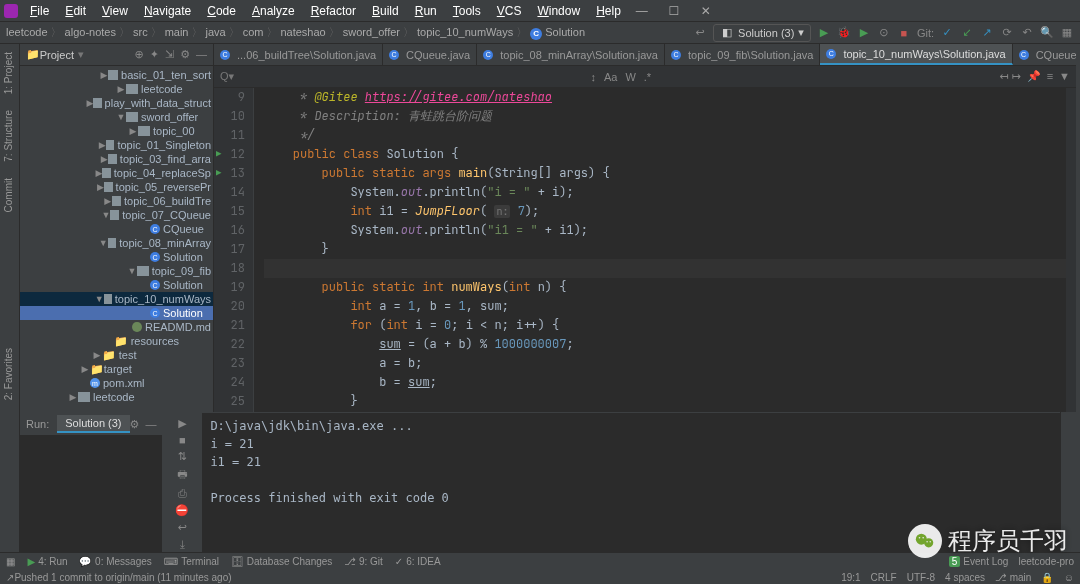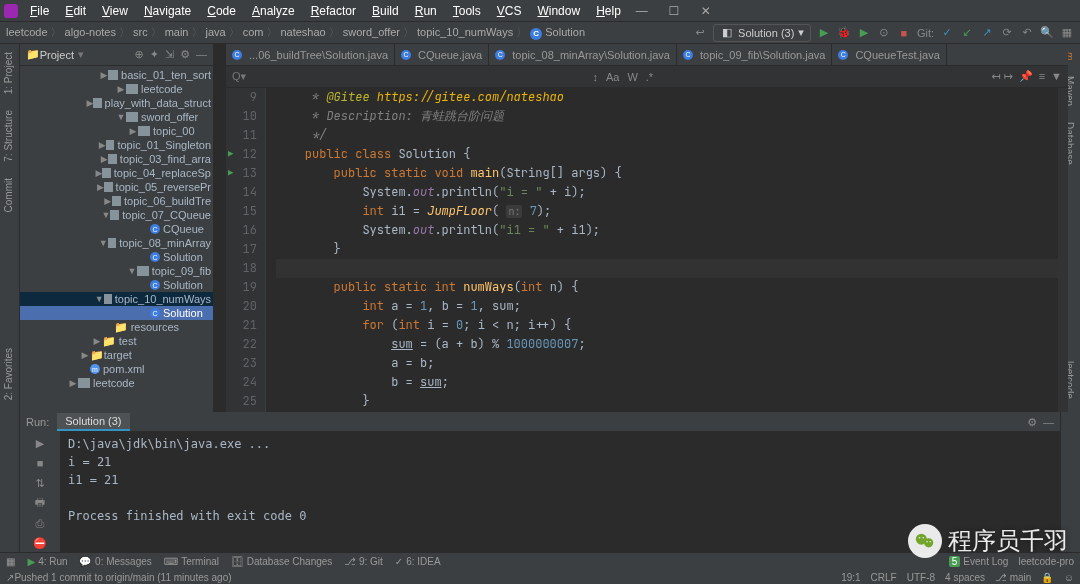--- a/index.html
+++ b/index.html
@@ -69,47 +69,47 @@
 .tw { display: inline-block; }
 .arrow { width: 10px; color: #888; font-size: 9px; display: inline-block; text-align: center; }
 .folder-icon { color: #87939a; margin-right: 3px; }
 .pkg-icon { width: 12px; height: 10px; background: #87939a; display: inline-block; margin-right: 3px; }
 .file-icon { width: 10px; height: 10px; border-radius: 50%; margin-right: 3px; display: inline-flex; align-items: center; justify-content: center; font-size: 7px; }
 .java-icon { background: #3e7de0; color: #fff; }
 .md-icon { background: #6a8759; }
 .xml-icon { background: #5394ec; color: #fff; }
 .orange-folder { color: #c09553; }
 
-.editor-area { position: absolute; left: 214px; right: 12px; top: 44px; height: 368px; background: #2b2b2b; display: flex; flex-direction: column; margin-left: 12px; }
+.editor-area { position: absolute; left: 214px; right: 4px; top: 44px; height: 368px; background: #2b2b2b; display: flex; flex-direction: column; }
 .editor-tabs { height: 22px; background: #3c3f41; display: flex; align-items: stretch; border-bottom: 1px solid #2b2b2b; overflow: hidden; }
 .editor-tab { display: flex; align-items: center; padding: 0 6px; font-size: 11px; color: #999; border-right: 1px solid #2b2b2b; gap: 4px; white-space: nowrap; }
 .editor-tab.active { background: #4e5254; color: #ddd; border-bottom: 2px solid #3592c4; }
 .editor-toolbar { height: 22px; background: #313335; display: flex; align-items: center; padding: 0 6px; gap: 8px; border-bottom: 1px solid #2b2b2b; font-size: 11px; color: #777; }
 .editor-toolbar .right { margin-left: auto; display: flex; gap: 6px; }
 
 .editor-body { flex: 1; display: flex; overflow: hidden; font-family: "JetBrains Mono", Consolas, monospace; font-size: 12px; line-height: 19px; }
 .gutter { width: 40px; background: #313335; color: #606366; text-align: right; border-right: 1px solid #3c3f41; }
 .gutter .ln { padding-right: 8px; height: 19px; position: relative; }
 .run-marker { position: absolute; left: 2px; color: #499c54; font-size: 9px; }
 .code { flex: 1; background: #2b2b2b; padding-left: 10px; color: #a9b7c6; position: relative; }
 .code .line { height: 19px; white-space: pre; }
 .code .line.cursor-line { background: #323232; }
 .kw { color: #cc7832; }
 .str { color: #6a8759; }
 .num { color: #6897bb; }
 .cmt { color: #808080; font-style: italic; }
 .fn { color: #ffc66d; }
 .type { color: #a9b7c6; }
 .ann { color: #bbb529; font-style: italic; }
-.link { color: #eab308; }
+.link { color: #ec4899; text-decoration: underline; }
 .param-hint { background: #3b3b3b; color: #787878; font-size: 10px; padding: 0 2px; border-radius: 2px; font-style: normal; }
 .under { text-decoration: underline; text-decoration-style: solid; text-decoration-color: #a9b7c6; }
 .err-stripe { position: absolute; right: 0; top: 0; width: 10px; height: 100%; background: #313335; }
 
-.run-pane { position: absolute; left: 20px; right: 20px; top: 412px; height: 140px; background: #2b2b2b; border-top: 1px solid #3c3f41; display: flex; flex-direction: column; }
+.run-pane { position: absolute; left: 20px; right: 20px; top: 412px; height: 140px; background: #2b2b2b; border-top: 1px solid #3c3f41; display: flex; flex-direction: row; }
 .run-header { height: 22px; background: #3c3f41; display: flex; align-items: center; padding: 0 6px; font-size: 11px; color: #999; }
 .run-header .tab { background: #4e5254; color: #ddd; padding: 2px 8px; margin-left: 8px; border-bottom: 2px solid #3592c4; }
 .run-header .right { margin-left: auto; display: flex; gap: 6px; color: #888; }
 .run-body { flex: 1; display: flex; }
 .run-toolbar { width: 40px; background: #3c3f41; display: flex; flex-direction: column; align-items: center; padding: 4px 0; gap: 4px; }
 .run-toolbar .btn { width: 16px; height: 16px; color: #888; font-size: 11px; display: flex; align-items: center; justify-content: center; }
 .run-output { flex: 1; font-family: Consolas, monospace; font-size: 12px; color: #a9b7c6; padding: 4px 8px; line-height: 18px; white-space: pre; }
 
 .bottom-bar { position: absolute; left: 0; right: 0; bottom: 14px; height: 18px; background: #3c3f41; border-top: 1px solid #2b2b2b; display: flex; align-items: center; padding: 0 6px; font-size: 10px; color: #999; gap: 12px; }
 .bottom-bar .item { display: flex; align-items: center; gap: 3px; }
@@ -304,20 +304,26 @@
         <span class="pkg-icon"></span>
         <span>topic_10_numWays</span>
       </div>
       <div class="tree-item sel">
         <span class="tw" style="width:118px"></span>
         <span class="arrow"> </span>
         <span class="file-icon java-icon">C</span>
         <span>Solution</span>
       </div>
       <div class="tree-item">
+        <span class="tw" style="width:106px"></span>
+        <span class="arrow"> </span>
+        <span class="file-icon md-icon"></span>
+        <span>READMD.md</span>
+      </div>
+      <div class="tree-item">
         <span class="tw" style="width:82px"></span>
         <span class="arrow"> </span>
         <span class="folder-icon">📁</span>
         <span>resources</span>
       </div>
       <div class="tree-item">
         <span class="tw" style="width:70px"></span>
         <span class="arrow">▶</span>
         <span class="folder-icon">📁</span>
         <span>test</span>
@@ -353,20 +359,24 @@
         <span class="file-icon java-icon">C</span>
         <span>CQueue.java</span>
       </div>
       <div class="editor-tab">
         <span class="file-icon java-icon">C</span>
         <span>topic_08_minArray\Solution.java</span>
       </div>
       <div class="editor-tab">
         <span class="file-icon java-icon">C</span>
         <span>topic_09_fib\Solution.java</span>
+      </div>
+      <div class="editor-tab active">
+        <span class="file-icon java-icon">C</span>
+        <span>topic_10_numWays\Solution.java</span>
       </div>
       <div class="editor-tab">
         <span class="file-icon java-icon">C</span>
         <span>CQueueTest.java</span>
       </div>
     </div>
   <div class="editor-toolbar">
     <span>Q▾</span>
     <span style="margin-left:auto"></span>
     <span class="gray">↕</span>
@@ -399,21 +409,21 @@
         <div class="ln">23</div>
         <div class="ln">24</div>
         <div class="ln">25</div>
         <div class="ln">26</div>
       </div>
     <div class="code" id="code">
       <div class="line"><span class="cmt">     * <span class="ann">@Gitee</span> <span class="link">https://gitee.com/nateshao</span></span></div>
         <div class="line"><span class="cmt">     * Description: 青蛙跳台阶问题</span></div>
         <div class="line"><span class="cmt">     */</span></div>
         <div class="line">    <span class="kw">public class</span> <span class="type">Solution</span> {</div>
-        <div class="line">        <span class="kw">public static void</span> <span class="fn">main</span>(String[] args) {</div>
+        <div class="line">        <span class="kw">public static args</span> <span class="fn">main</span>(String[] args) {</div>
         <div class="line">            System.<span style="color:#9876aa;font-style:italic">out</span>.println(<span class="str">"i = "</span> + i);</div>
         <div class="line">            <span class="kw">int</span> i1 = <span class="fn" style="font-style:italic">JumpFLoor</span>( <span class="param-hint">n:</span> <span class="num">7</span>);</div>
         <div class="line">            System.<span style="color:#9876aa;font-style:italic">out</span>.println(<span class="str">"i1 = "</span> + i1);</div>
         <div class="line">        }</div>
         <div class="line cursor-line"></div>
         <div class="line">        <span class="kw">public static int</span> <span class="fn">numWays</span>(<span class="kw">int</span> n) {</div>
         <div class="line">            <span class="kw">int</span> a = <span class="num">1</span>, b = <span class="num">1</span>, sum;</div>
         <div class="line">            <span class="kw">for</span> (<span class="kw">int</span> i = <span class="num">0</span>; i &lt; n; i++) {</div>
         <div class="line">                <span class="under">sum</span> = (a + b) % <span class="num">1000000007</span>;</div>
         <div class="line">                a = b;</div>

